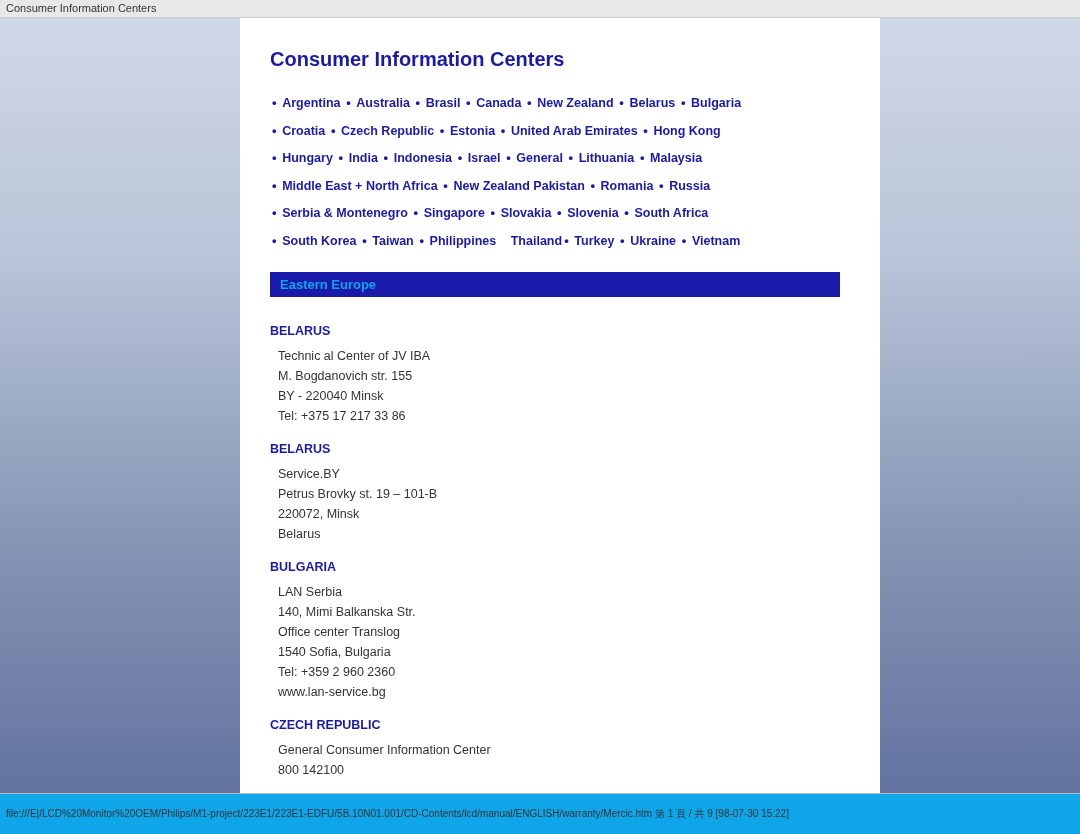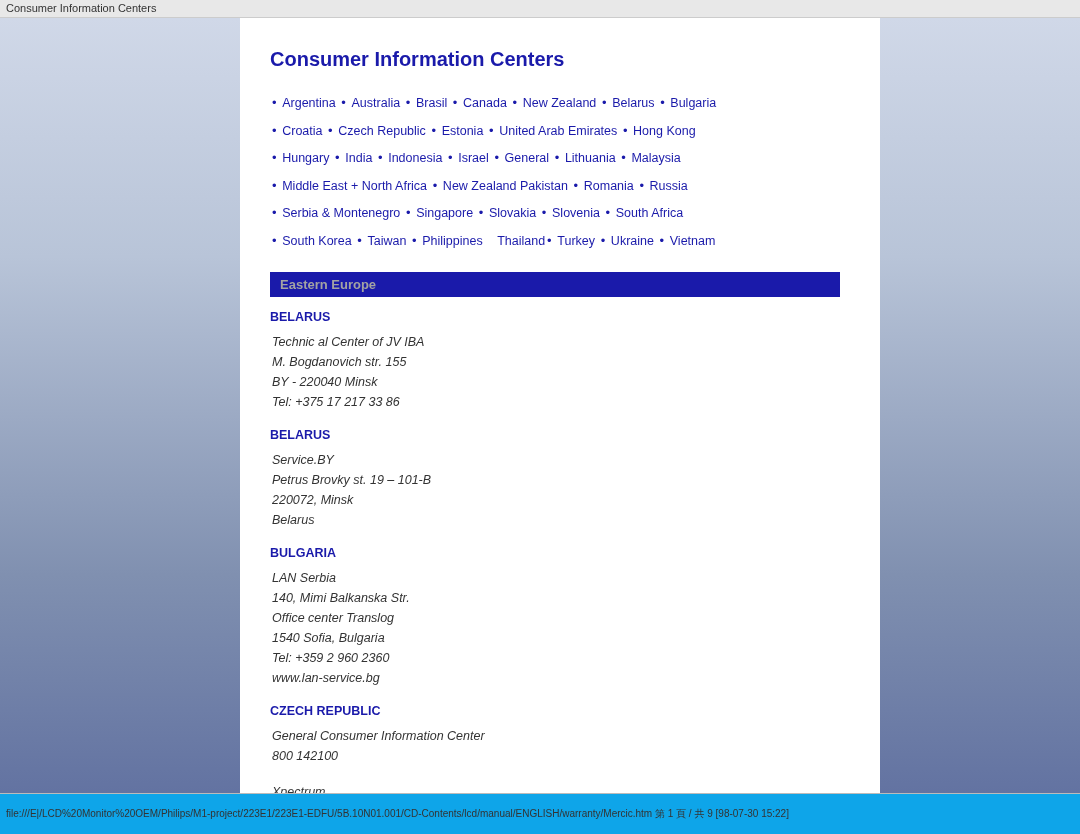--- a/index.html
+++ b/index.html
@@ -50,53 +50,53 @@
       font-weight: bold;
       color: #1a1aaa;
       margin-bottom: 20px;
     }
     .nav-links {
       margin-bottom: 20px;
       line-height: 1.8;
     }
     .nav-links p {
       margin-bottom: 4px;
+      font-weight: bold;
     }
     .nav-links a {
       color: #1a1aaa;
       text-decoration: none;
       font-size: 12.5px;
     }
     .bullet {
       color: #1a1aaa;
       margin: 0 2px;
     }
     .section-header {
       background-color: #1a1aaa;
-      color: #a3a3a3;
+      color: #0ea5e9;
       padding: 5px 10px;
       font-size: 13px;
       font-weight: bold;
-      margin-bottom: 13px;
+      margin-bottom: 27px;
       margin-top: 10px;
     }
     .country-heading {
       color: #1a1aaa;
       font-size: 12.5px;
       font-weight: bold;
       margin-bottom: 8px;
       margin-top: 4px;
     }
     .address-block {
       font-size: 12.5px;
       color: #333;
       line-height: 1.6;
       margin-bottom: 16px;
-      margin-left: 2px;
-      font-style: italic;
+      margin-left: 8px;
     }
     .address-block p {
       margin: 0;
     }
     .status-bar {
       position: absolute;
       bottom: 0;
       left: 0;
       right: 0;
       background-color: #0ea5e9;

